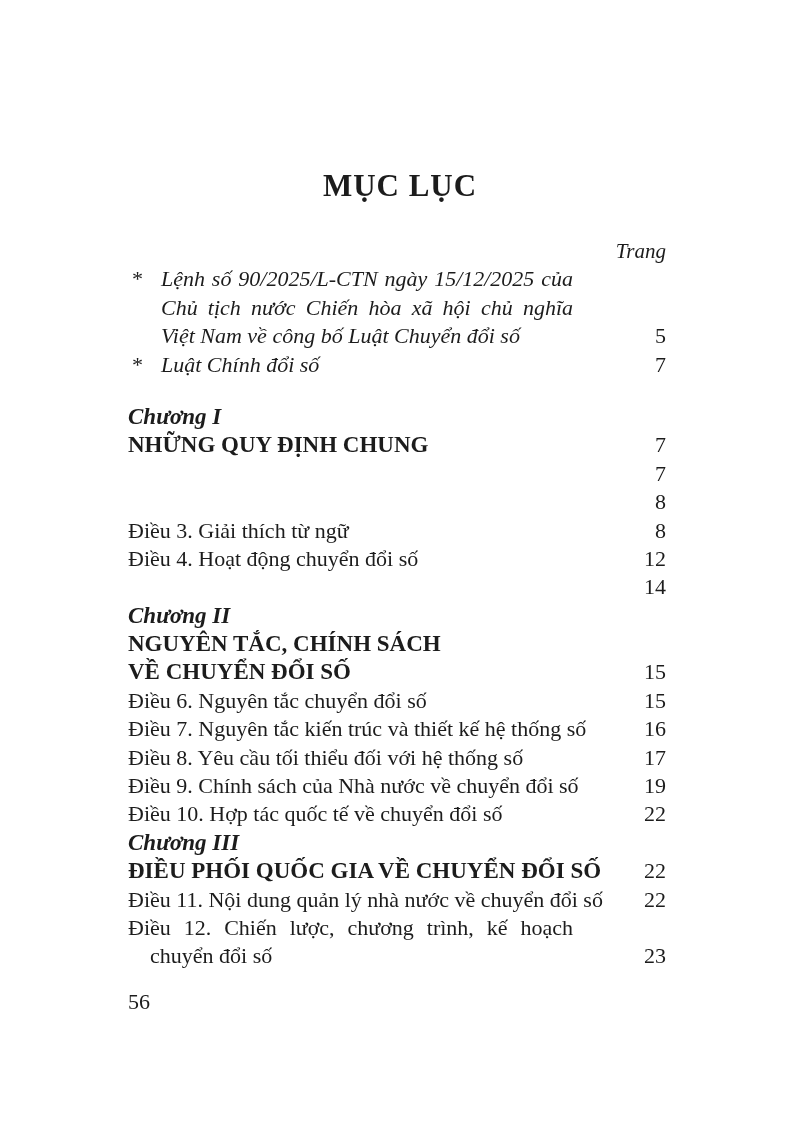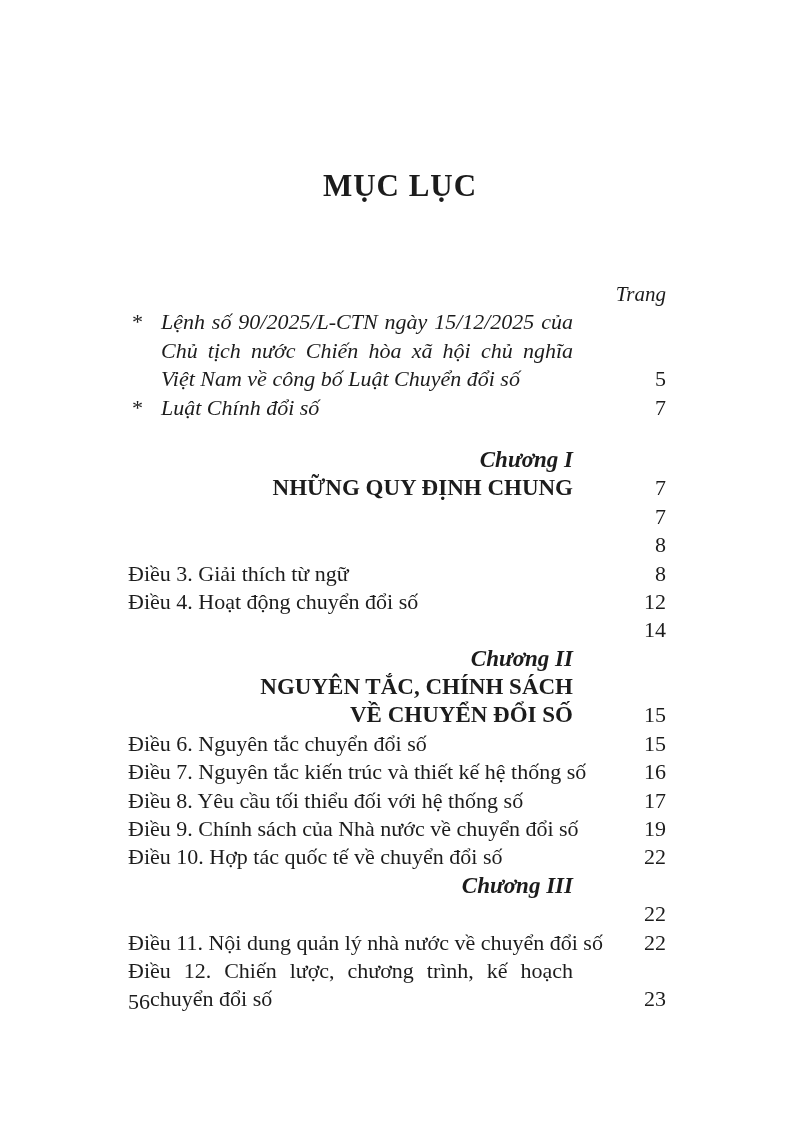--- a/index.html
+++ b/index.html
@@ -35,21 +35,20 @@
     width: 538px;
     font-size: 22px;
   }
   .trang {
     position: relative;
     height: 28.4px;
     line-height: 28.4px;
     text-align: right;
     font-style: italic;
     font-size: 21px;
-    margin-top: 43px;
   }
   .ln {
     position: relative;
     height: 28.4px;
     line-height: 28.4px;
     white-space: nowrap;
   }
   .it { font-style: italic; }
   .marker {
     position: absolute;
@@ -69,21 +68,21 @@
   .just2 .txt {
     display: block;
     width: 445px;
     text-align: justify;
     text-align-last: justify;
     white-space: normal;
   }
   .ctr .txt {
     display: block;
     width: 445px;
-    text-align: right;
+    text-align: left;
   }
   .chap {
     font-weight: bold;
     font-style: italic;
     font-size: 23px;
   }
   .cht {
     font-weight: bold;
     font-size: 23px;
   }
@@ -186,20 +185,21 @@
     </div>
     <div class="ln">
       <span class="txt">Điều 10. Hợp tác quốc tế về chuyển đổi số</span>
       <span class="pg">22</span>
     </div>
 
     <div class="ln ctr chap">
       <span class="txt">Chương III</span>
     </div>
     <div class="ln ctr cht">
+      <span class="txt">ĐIỀU PHỐI QUỐC GIA VỀ CHUYỂN ĐỔI SỐ</span>
       <span class="pg">22</span>
     </div>
     <div class="ln">
       <span class="txt">Điều 11. Nội dung quản lý nhà nước về chuyển đổi số</span>
       <span class="pg">22</span>
     </div>
     <div class="ln just2">
       <span class="txt">Điều 12. Chiến lược, chương trình, kế hoạch</span>
     </div>
     <div class="ln ind22">

